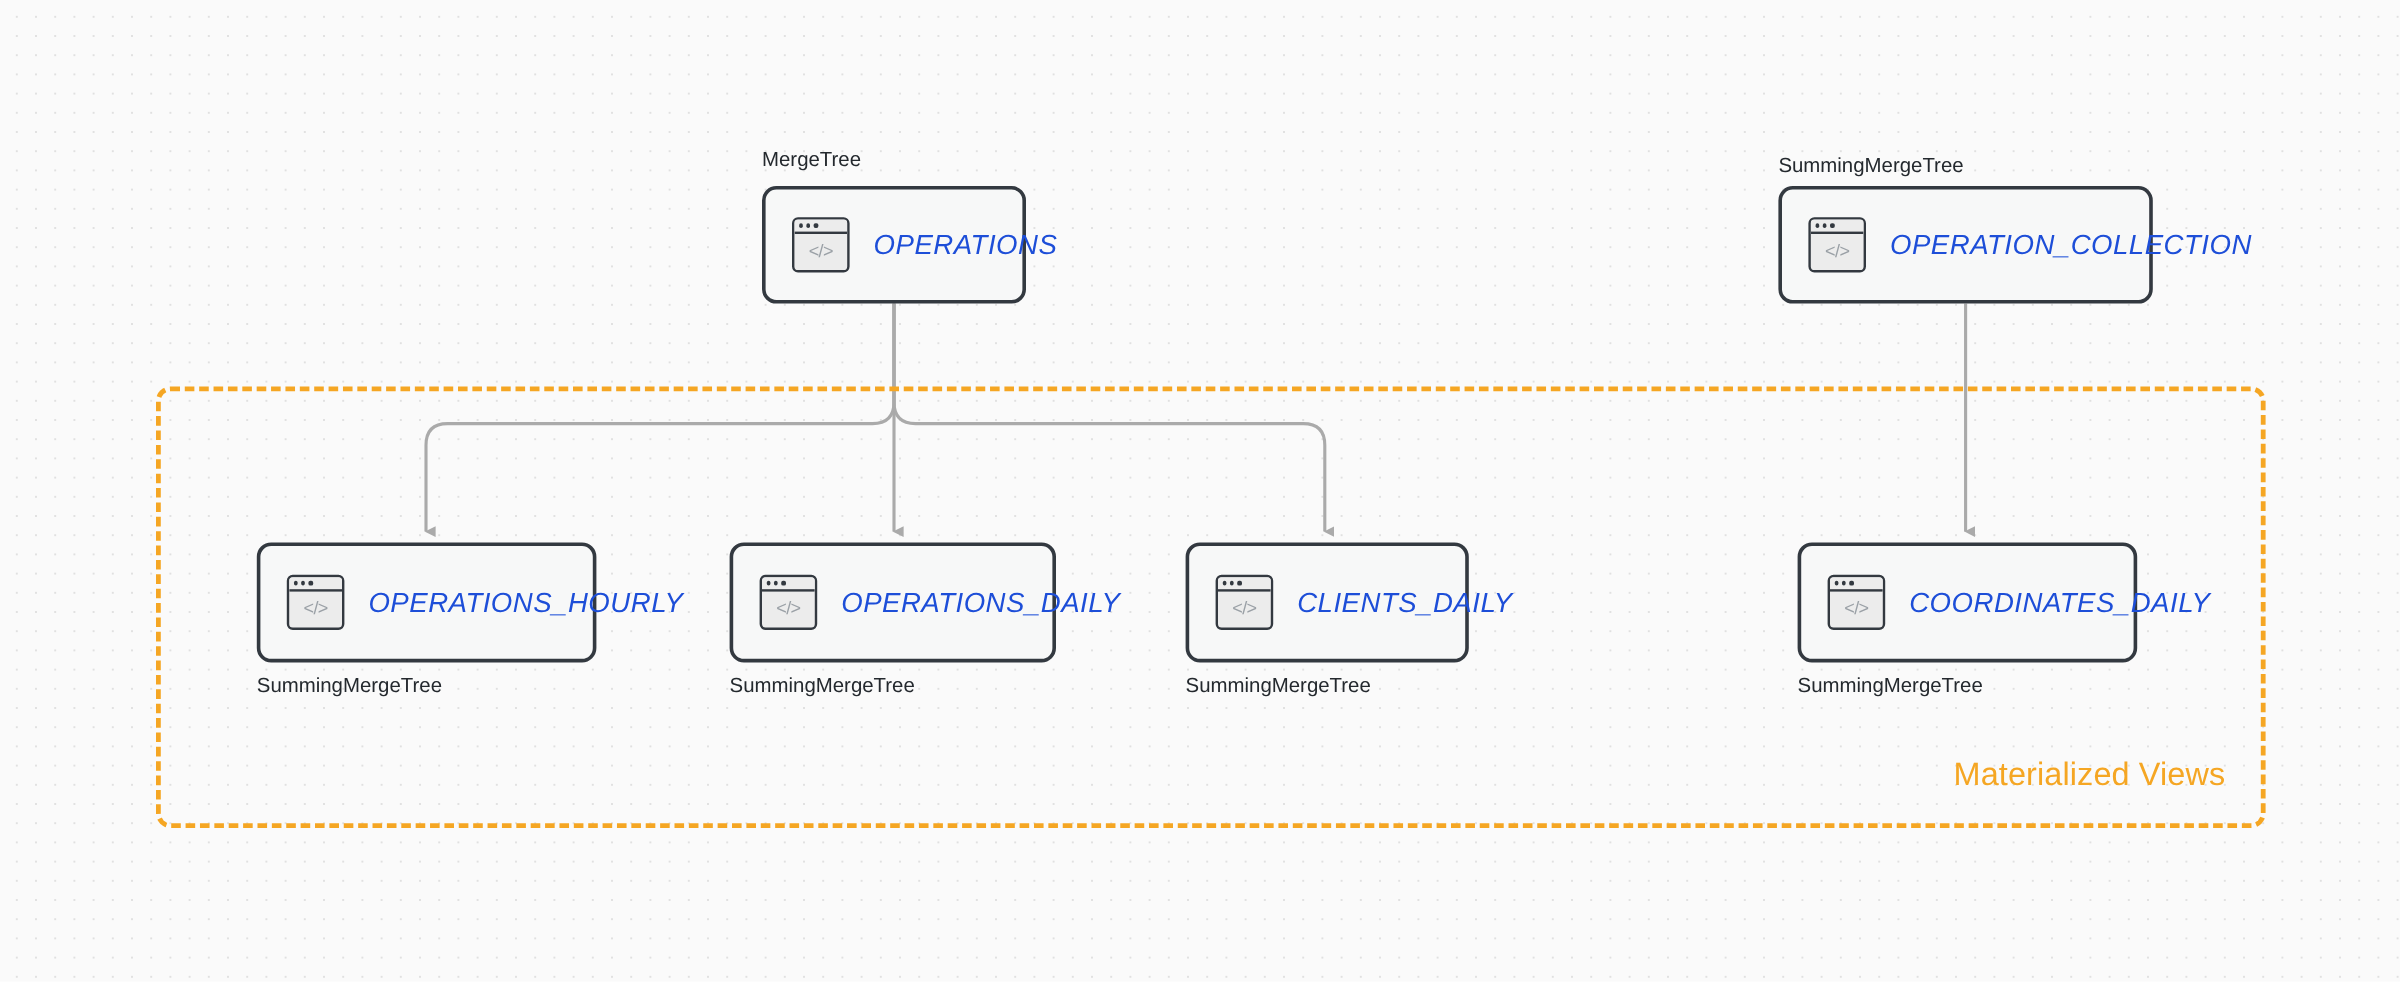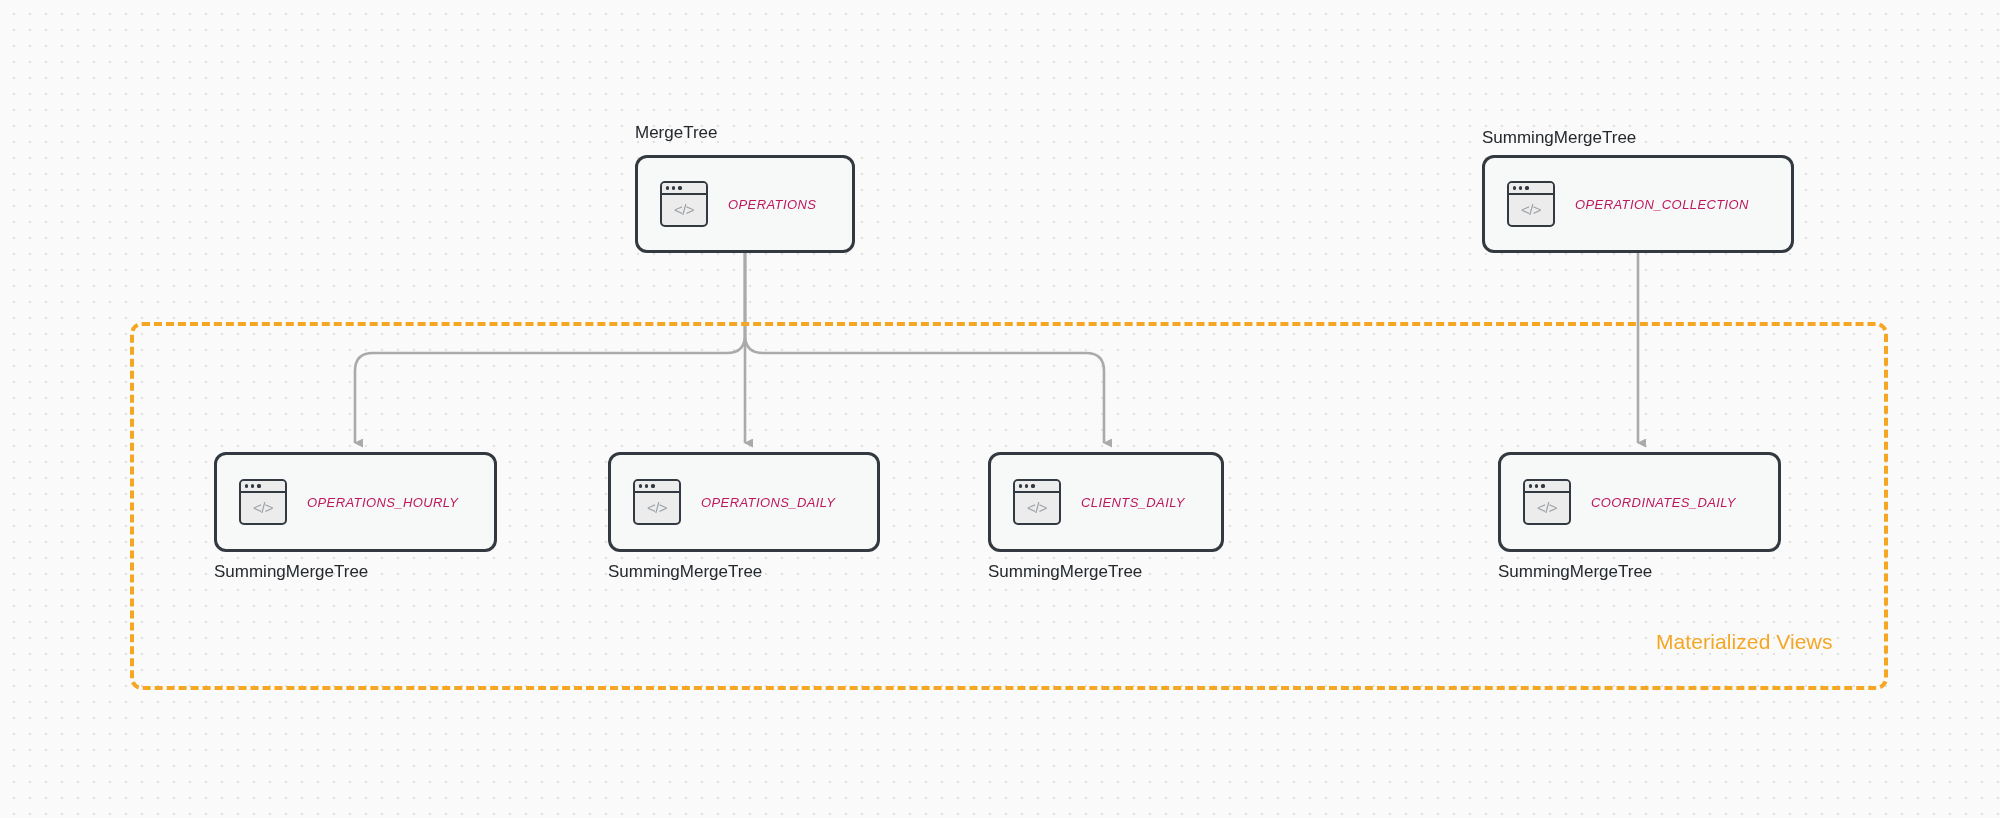--- a/index.html
+++ b/index.html
@@ -33,42 +33,41 @@
   
   .group-frame {
     position: absolute;
     border: 4px dashed #f5a623;
     border-radius: 12px;
   }
 
   .group-caption {
     position: absolute;
     color: #f5a623;
-    font-size: 21px;
+    font-size: 27px;
     letter-spacing: .1px;
     white-space: nowrap;
-    margin-left: 28px;
   }
 
   
   .node {
     position: absolute;
     display: flex;
     align-items: center;
     background: #f7f8f8;
     border: 3px solid #333940;
     border-radius: 12px;
     padding-left: 22px;
     gap: 20px;
   }
 
   .node-label {
-    font-size: 13px;
+    font-size: 23px;
     font-style: italic;
-    color: #be185d;
+    color: #1d4ed8;
     letter-spacing: .4px;
     white-space: nowrap;
   }
 
   
   .win-icon {
     width: 48px;
     height: 46px;
     flex: 0 0 auto;
     border: 2.5px solid #333940;

